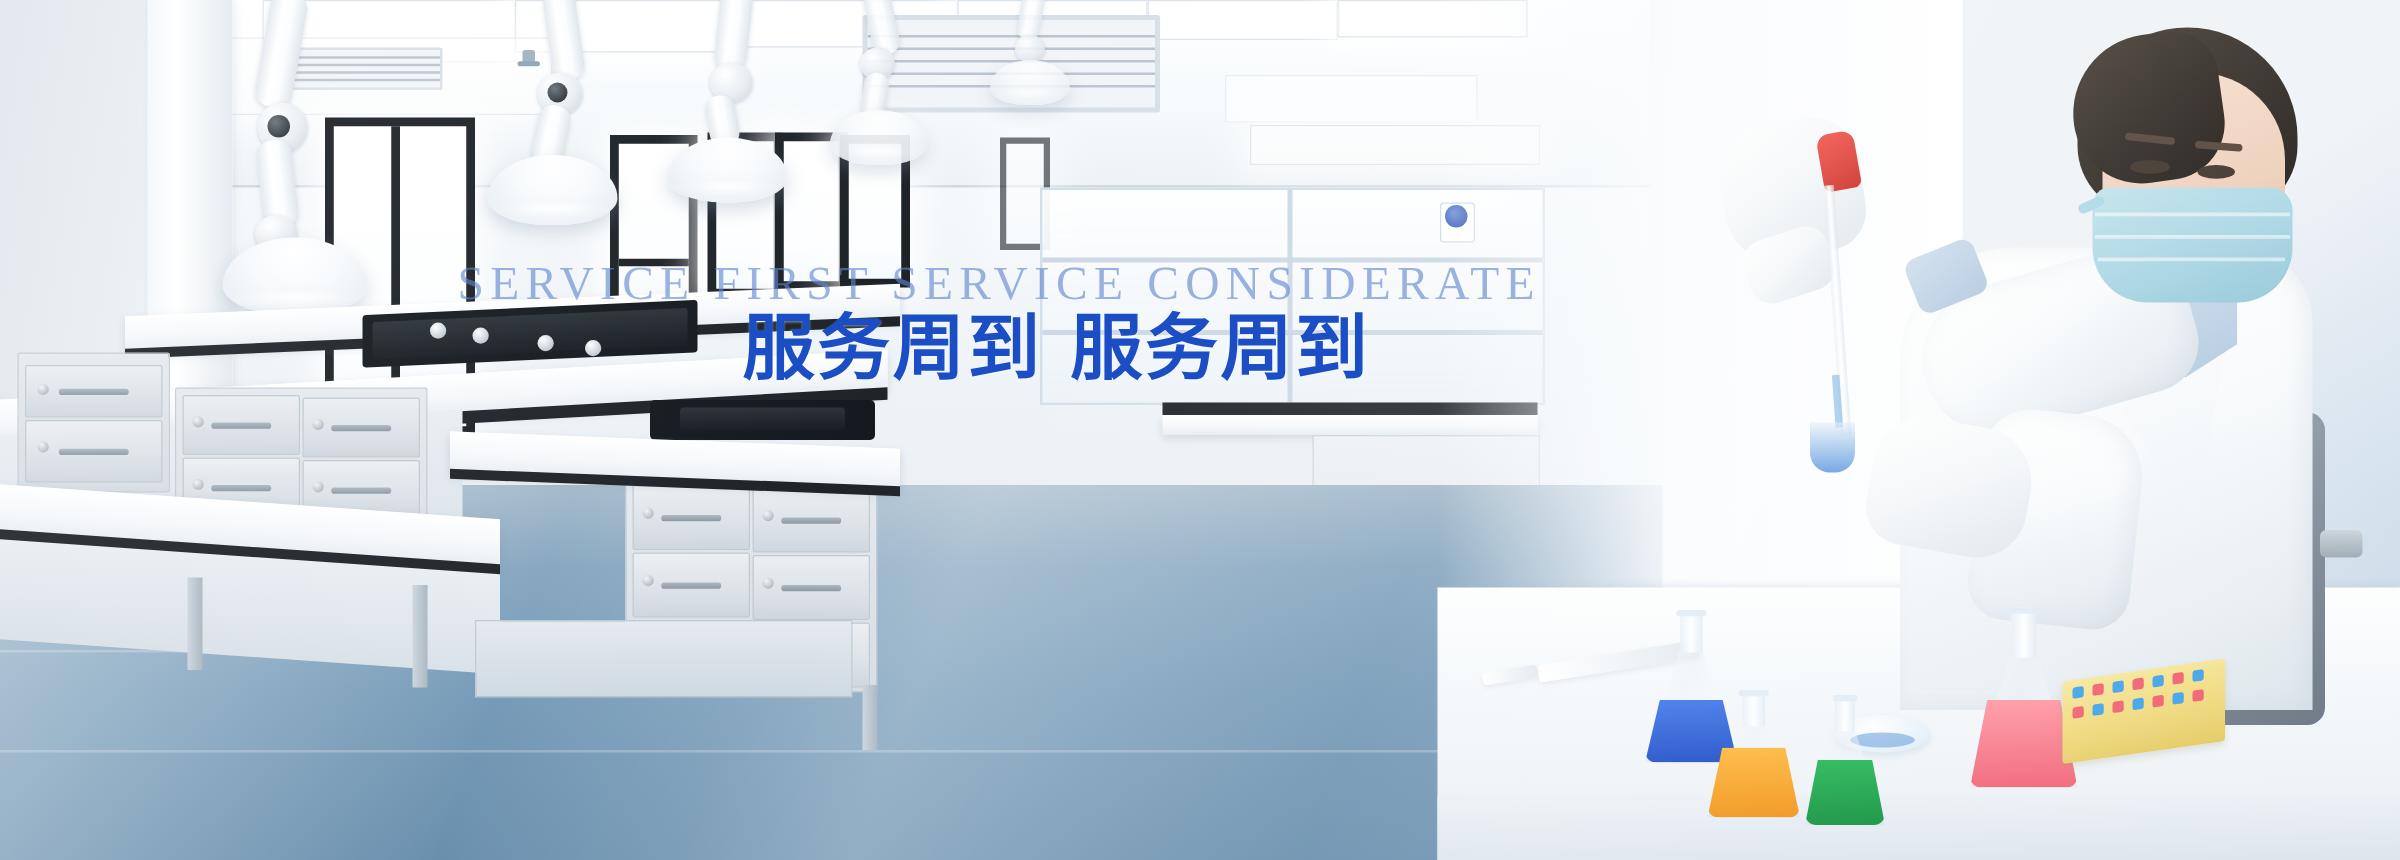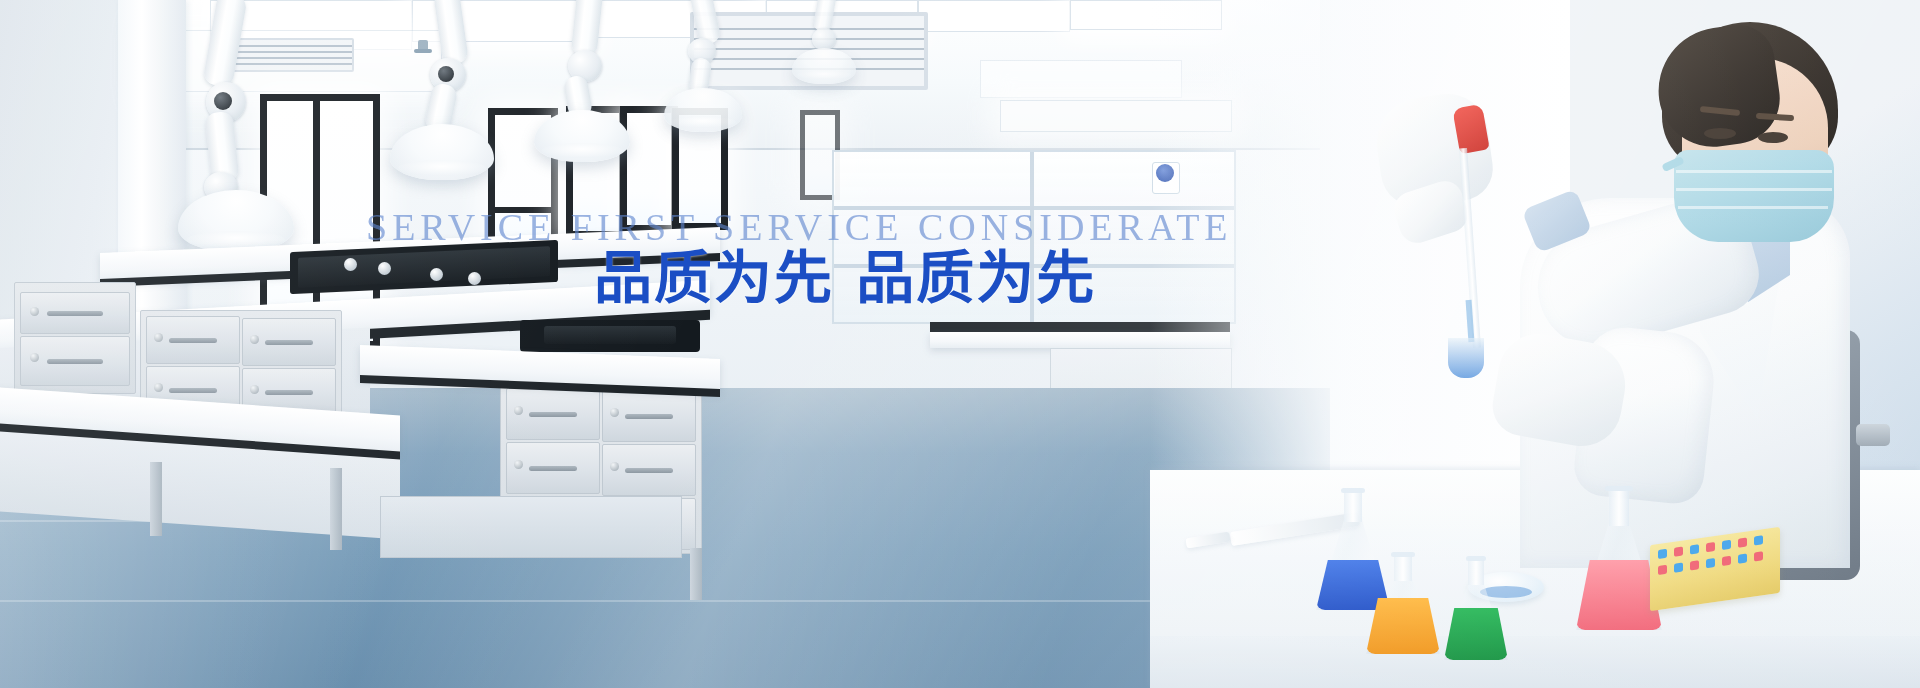--- a/index.html
+++ b/index.html
@@ -519,17 +519,17 @@
       <div class="tipdot" style="left:104px;top:22px;background:#ef5b6c;"></div>
     </div>
 
     <div class="photo-wash"></div>
   </div>
 
   <div class="overlay">
 
     <div class="eng-line">SERVICE FIRST SERVICE CONSIDERATE</div>
 
-    <div class="headline">品质为先 品质为先</div>
+    <div class="headline">服务周到 服务周到</div>
 
 
   </div>
 </div>
 
 </body></html>

